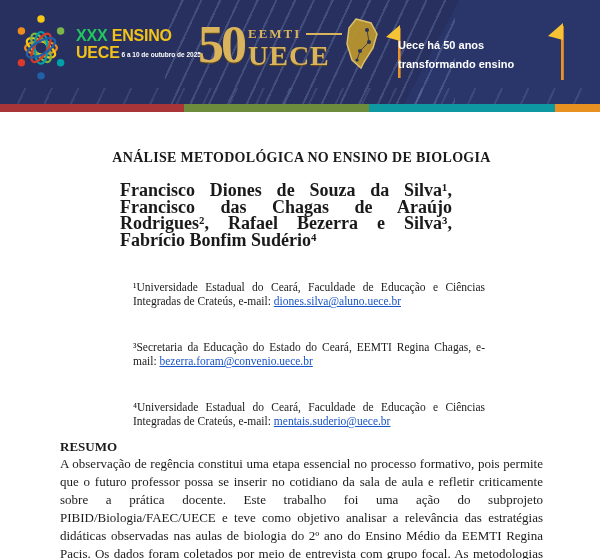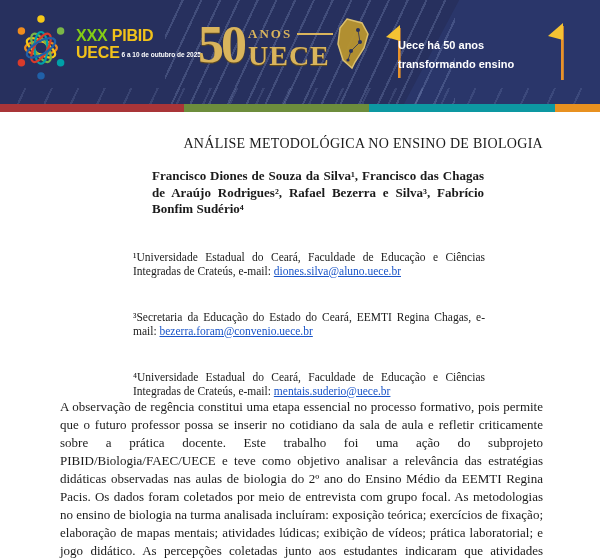--- a/index.html
+++ b/index.html
@@ -12,21 +12,21 @@
     background:#2e3c74; transform:skewX(-28deg); opacity:.55; }
   .banner-diag { position:absolute; left:165px; top:0; width:290px; height:104px;
     background:repeating-linear-gradient(115deg, transparent 0 15px, rgba(160,180,225,.22) 15px 17px); }
   .banner-diag2 { position:absolute; left:0; top:88px; width:600px; height:16px;
     background:repeating-linear-gradient(115deg, transparent 0 22px, rgba(160,180,225,.15) 22px 24px); }
 
   .mandala { position:absolute; left:13px; top:10px; }
 
   .event-title { position:absolute; left:76px; top:27px; font-family:"Liberation Sans", sans-serif;
     font-weight:bold; font-size:16px; line-height:17px; letter-spacing:-0.2px; color:#f2c21a; white-space:nowrap; }
-  .event-title .white { color:#84cc16; }
+  .event-title .white { color:#22c55e; }
   .event-dates { font-size:6.5px; color:#fff; letter-spacing:0; font-weight:bold; vertical-align:1px; }
 
   .logo50 { position:absolute; left:198px; top:20px; display:flex; align-items:flex-end; }
   .logo50 .num { font-family:"Liberation Serif", serif; font-weight:bold; font-size:52px; line-height:50px;
     color:#d9b45c; text-shadow:0 1px 1px #6b5016; letter-spacing:-3px; }
   .logo50 .right { margin-left:4px; margin-top:6px; }
   .logo50 .anos-row { display:flex; align-items:center; }
   .logo50 .anos { font-family:"Liberation Serif", serif; font-weight:bold; font-size:13px;
     color:#d9b45c; letter-spacing:2px; }
   .logo50 .anos-line { width:36px; height:2px; background:#d9b45c; margin-left:5px; }
@@ -43,23 +43,23 @@
 
   .stripe { display:flex; height:8px; }
   .stripe .seg { height:8px; }
   .seg.red    { width:184px; background:#a93538; }
   .seg.green  { width:185px; background:#6d8d3c; }
   .seg.teal   { width:186px; background:#0d98a2; }
   .seg.orange { width:45px;  background:#e89120; }
 
   
   .doc { padding:10px 57px 0 60px; }
-  .title { text-align:right; font-weight:normal; font-size:14px; line-height:27px;
-    letter-spacing:.3px; margin-top:8px; }
-  .authors { margin:11px 0 0 92px; width:332px; font-weight:bold; font-size:13px;
+  .title { text-align:center; font-weight:bold; font-size:14px; line-height:27px;
+    letter-spacing:.3px; margin-top:22px; }
+  .authors { margin:11px 0 0 60px; width:332px; font-weight:bold; font-size:18px;
     line-height:16.5px; text-align:justify; }
   .affils { margin:7px 0 0 73px; width:352px; font-size:11.5px; line-height:14px; }
   .affil { text-align:justify;margin-top:32px; }
   .affil a { color:#1954c8; text-decoration:underline; cursor:pointer; }
   .resumo-h { font-weight:bold; font-size:13px; margin-top:11px; }
   .resumo { text-align:justify; font-size:13px; line-height:18px; }
 </style>
 </head>
 <body>
 
@@ -79,29 +79,29 @@
     </g>
     <circle cx="30" cy="9" r="4" fill="#f5c818"></circle>
     <circle cx="51" cy="22" r="4" fill="#7ab648"></circle>
     <circle cx="51" cy="56" r="4" fill="#00a0a8"></circle>
     <circle cx="30" cy="70" r="4" fill="#2060a8"></circle>
     <circle cx="9" cy="56" r="4" fill="#d93a2b"></circle>
     <circle cx="9" cy="22" r="4" fill="#f08c1e"></circle>
   </svg>
 
   <div class="event-title">
-    <div><span class="white">XXX</span><span> PIBID</span></div>
+    <div><span class="white">XXX</span><span> ENSINO</span></div>
     <div><span>UECE</span><span class="event-dates"> 6 a 10 de outubro de 2025</span></div>
   </div>
 
   <div class="logo50">
     <div class="num">50</div>
     <div class="right">
       <div class="anos-row">
-        <span class="anos">ANOS</span>
+        <span class="anos">EEMTI</span>
         <span class="anos-line"></span>
       </div>
       <div class="uece">UECE</div>
     </div>
     <svg class="ceara-map" width="36" height="52" viewBox="0 0 36 52">
       <path d="M12,1 L27,5 L33,16 L29,30 L20,44 L17,50 L8,42 L3,26 L5,10 Z" fill="#b9952f" stroke="#e6c86e" stroke-width="1.5" opacity="0.95"></path>
       <circle cx="23" cy="12" r="2" fill="#27305e"></circle>
       <circle cx="25" cy="24" r="2" fill="#27305e"></circle>
       <circle cx="16" cy="33" r="2" fill="#27305e"></circle>
       <circle cx="13" cy="42" r="1.6" fill="#27305e"></circle>
@@ -138,15 +138,16 @@
   </h1>
 
   <p class="authors">Francisco Diones de Souza da Silva¹, Francisco das Chagas de Araújo Rodrigues², Rafael Bezerra e Silva³, Fabrício Bonfim Sudério⁴</p>
 
   <div class="affils">
     <p class="affil"><span>¹Universidade Estadual do Ceará, Faculdade de Educação e Ciências Integradas de Crateús, e-mail: </span><a>diones.silva@aluno.uece.br</a></p>
     <p class="affil"><span>³Secretaria da Educação do Estado do Ceará,  EEMTI Regina Chagas, e-mail: </span><a>bezerra.foram@convenio.uece.br</a></p>
     <p class="affil"><span>⁴Universidade Estadual do Ceará, Faculdade de Educação e Ciências Integradas de Crateús, e-mail: </span><a>mentais.suderio@uece.br</a></p>
   </div>
 
+  <div class="resumo-h">RESUMO</div>
   <p class="resumo">A observação de regência constitui uma etapa essencial no processo formativo, pois permite que o futuro professor possa se inserir no cotidiano da sala de aula e refletir criticamente sobre a prática docente. Este trabalho foi uma ação do subprojeto PIBID/Biologia/FAEC/UECE e teve como objetivo analisar a relevância das estratégias didáticas observadas nas aulas de biologia do 2º ano do Ensino Médio da EEMTI Regina Pacis. Os dados foram coletados por meio de entrevista com grupo focal. As metodologias no ensino de biologia na turma analisada incluíram: exposição teórica; exercícios de fixação; elaboração de mapas mentais; atividades lúdicas; exibição de vídeos; prática laboratorial; e jogo didático. As percepções coletadas junto aos estudantes indicaram que atividades diversificadas estimulam a participação e contribuem para a compreensão dos conteúdos.</p>
 
 </div>
 
 </body></html>

